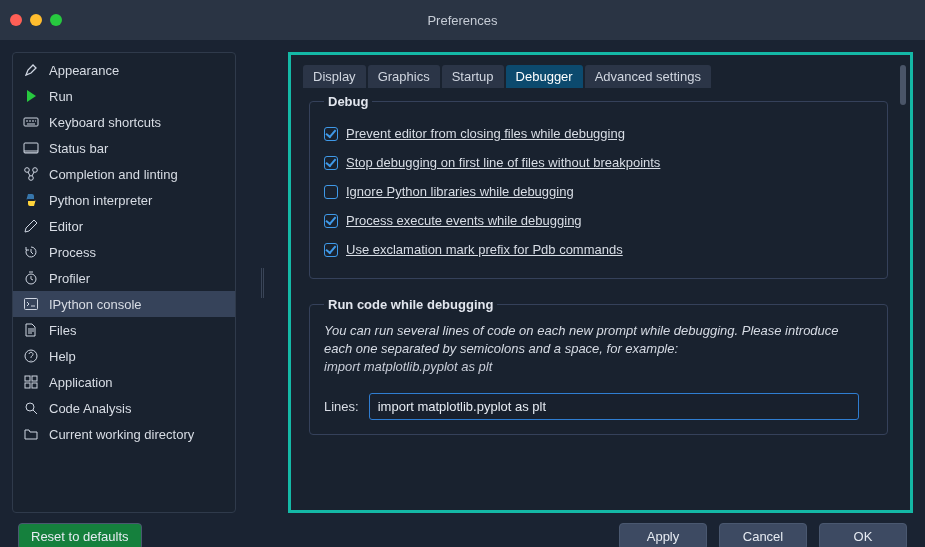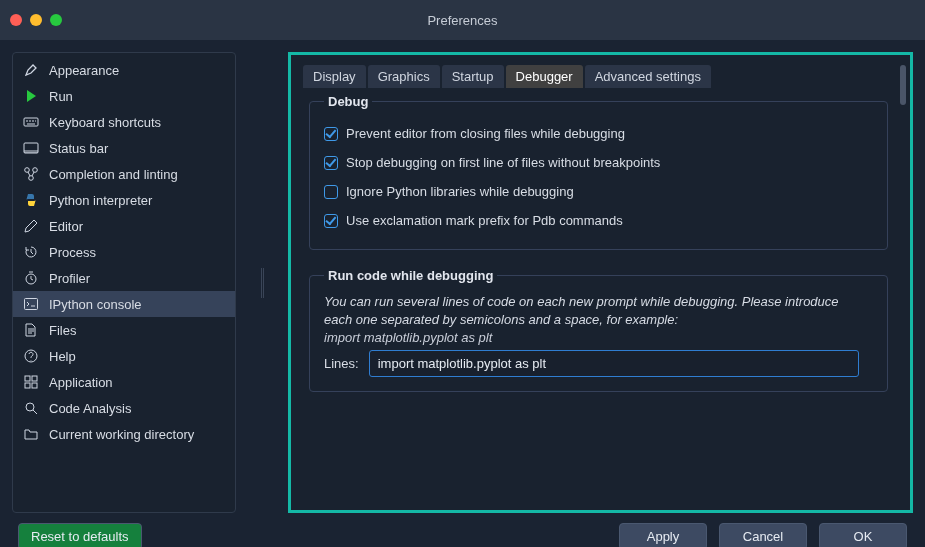--- a/index.html
+++ b/index.html
@@ -86,21 +86,21 @@
   }
   .tab {
     padding: 4px 10px;
     background: #2b3547;
     border-radius: 3px 3px 0 0;
     cursor: pointer;
     font-size: 13px;
     color: #d0d6e0;
   }
   .tab.active {
-    background: #404040;
+    background: #0c4a6e;
     color: #fff;
   }
 
   .content {
     padding: 6px 22px 16px 18px;
     overflow-y: auto;
     height: calc(100% - 36px);
   }
 
   fieldset.group {
@@ -113,20 +113,21 @@
     padding: 0 4px;
     font-weight: 600;
     font-size: 13px;
     color: #e2e6ee;
   }
 
   .checkrow {
     display: flex; align-items: center;
     gap: 8px;
     padding: 7px 0;
+    text-decoration: underline;
   }
   .chk {
     width: 14px; height: 14px;
     border: 1.5px solid #3f99e8;
     border-radius: 3px;
     display: flex; align-items: center; justify-content: center;
     flex-shrink: 0;
     cursor: pointer;
   }
   .chk.checked::after {
@@ -135,21 +136,21 @@
     border-left: 2px solid #3f99e8;
     border-bottom: 2px solid #3f99e8;
     transform: rotate(-50deg) translate(1px,-1px);
   }
 
   .desc { font-size: 13px; color: #d6dbe4; line-height: 1.4; font-style: italic; }
   .example { font-style: italic; color: #c8cdd8; }
 
   .linesrow {
     display: flex; align-items: center; gap: 10px;
-    margin-top: 2px;
+    margin-top: 16px;
   }
   .lines-input {
     flex: 1;
     background: #18202d;
     border: 1.5px solid #2f7dd1;
     border-radius: 3px;
     padding: 5px 8px;
     color: #e6ebf2;
     font-size: 13px;
     outline: none;
@@ -367,20 +368,24 @@
             <div class="checkrow">
               <span class="chk checked"></span>
               <span>Stop debugging on first line of files without breakpoints</span>
             </div>
             <div class="checkrow">
               <span class="chk"></span>
               <span>Ignore Python libraries while debugging</span>
             </div>
             <div class="checkrow">
               <span class="chk checked"></span>
+              <span>Process execute events while debugging</span>
+            </div>
+            <div class="checkrow">
+              <span class="chk checked"></span>
               <span>Use exclamation mark prefix for Pdb commands</span>
             </div>
           </div>
       </fieldset>
 
       <fieldset class="group">
         <legend>Run code while debugging</legend>
         <div class="desc">You can run several lines of code on each new prompt while debugging. Please introduce each one separated by semicolons and a space, for example:</div>
         <div class="desc example">import matplotlib.pyplot as plt</div>
         <div class="linesrow">

